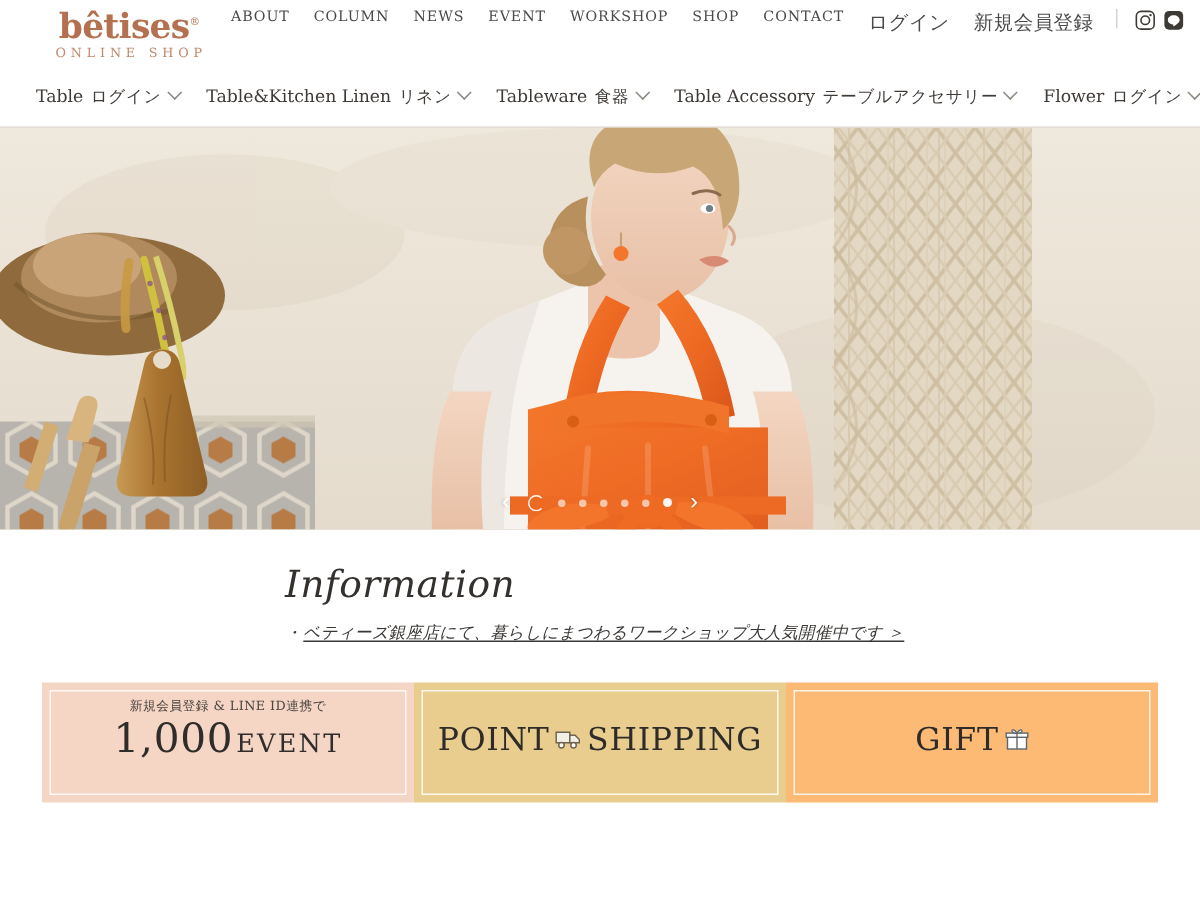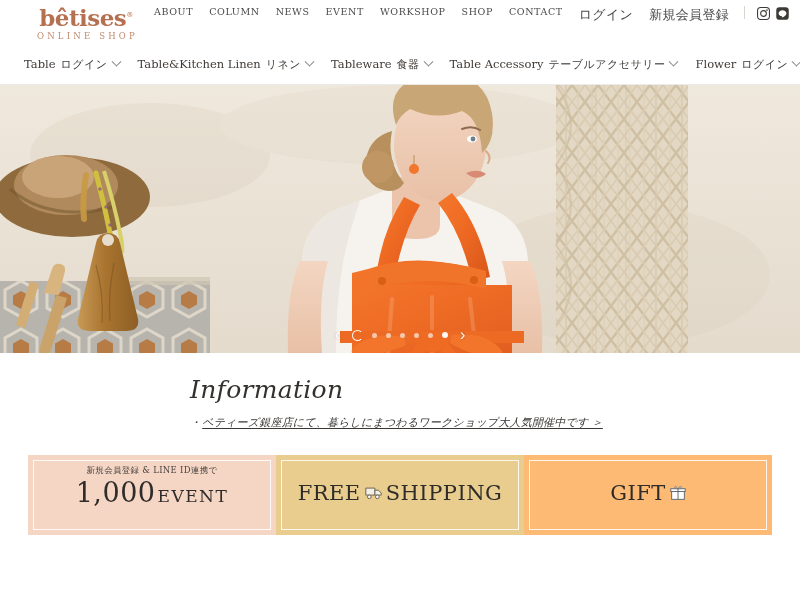--- a/index.html
+++ b/index.html
@@ -507,21 +507,21 @@
 
     <div class="banner banner-a">
       <div class="b-small">新規会員登録 &amp; LINE ID連携で</div>
       <div class="b-big">
         <span>1,000</span><span class="pt">EVENT</span>
       </div>
     </div>
 
     <div class="banner banner-b">
       <div class="b-title">
-        <span>FREE</span>
+        <span>POINT</span>
         <svg class="b-ico" width="17" height="14" viewBox="0 0 24 20">
           <path d="M1 3h13v10H1z" fill="#f2efe6" stroke="#6e6450" stroke-width="1.4"></path>
           <path d="M14 6h5l4 4v3h-9z" fill="#f2efe6" stroke="#6e6450" stroke-width="1.4"></path>
           <circle cx="6" cy="15.5" r="2.6" fill="#fff" stroke="#6e6450" stroke-width="1.4"></circle>
           <circle cx="17.5" cy="15.5" r="2.6" fill="#fff" stroke="#6e6450" stroke-width="1.4"></circle>
         </svg>
         <span>SHIPPING</span>
       </div>
     </div>
 

